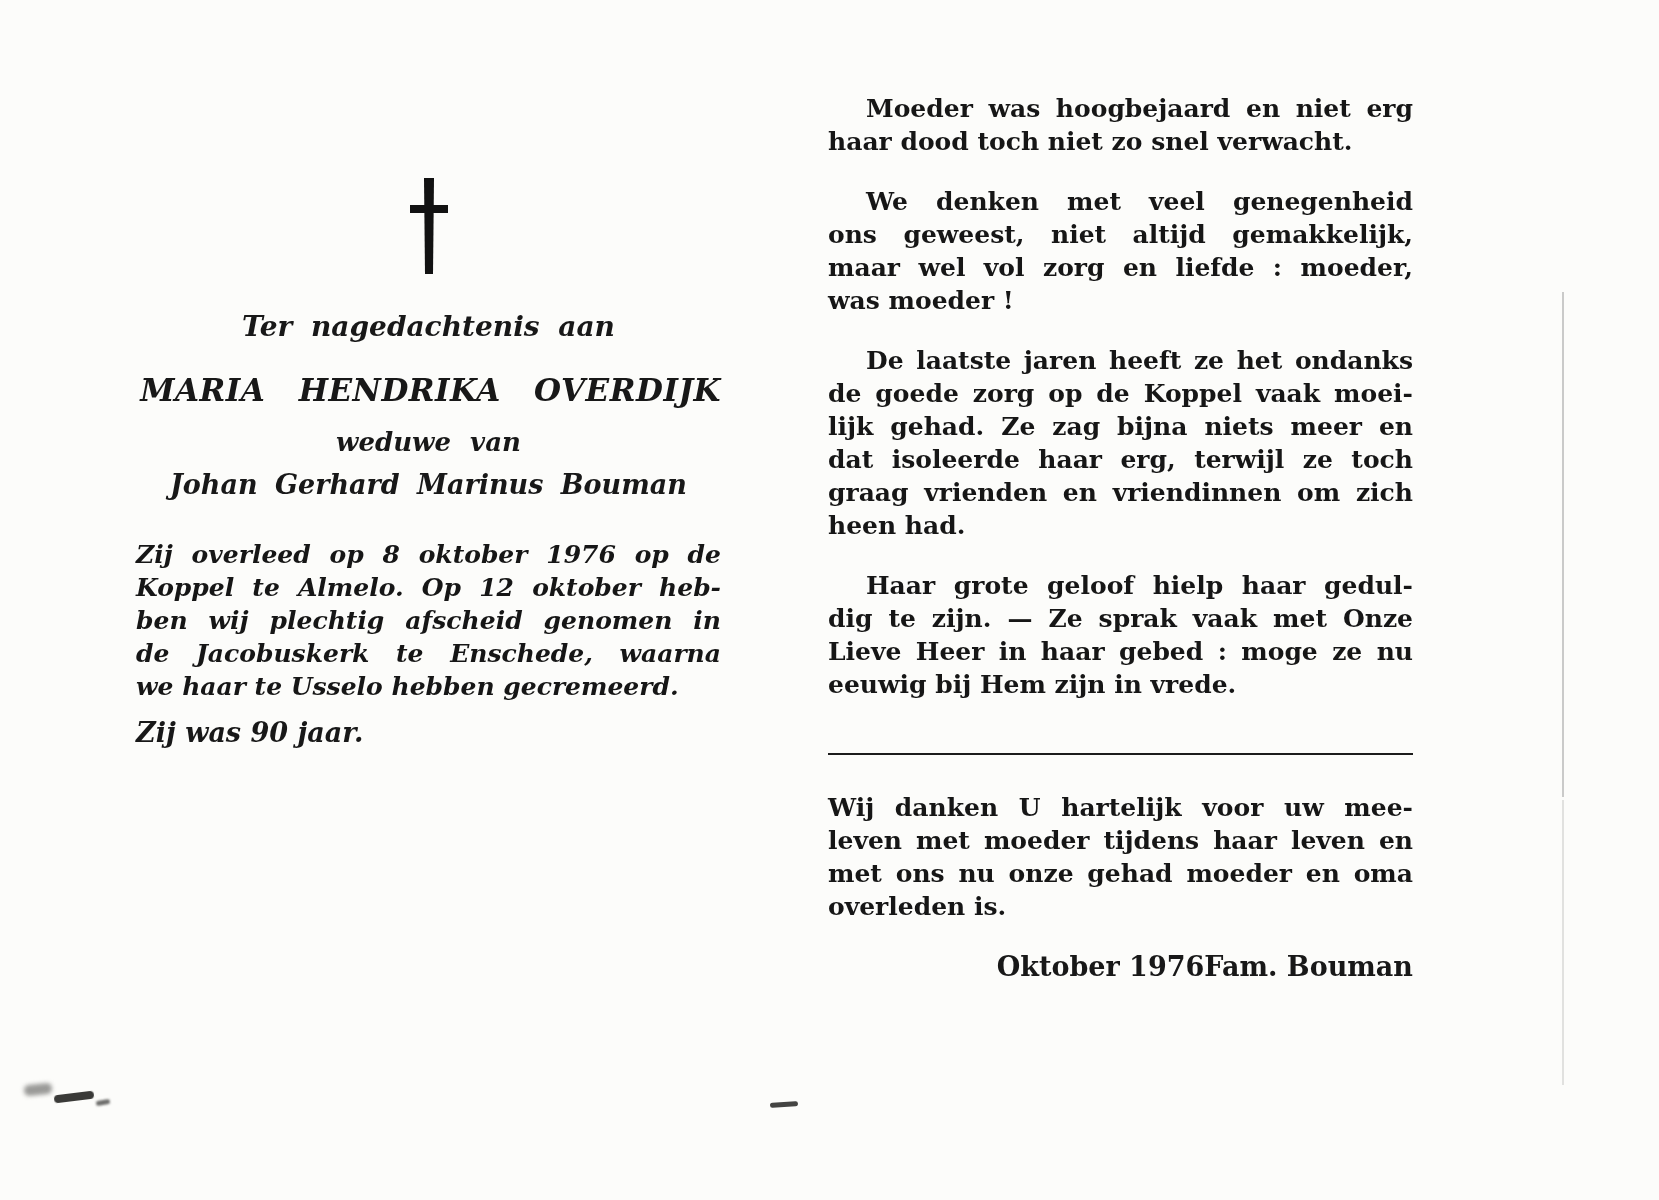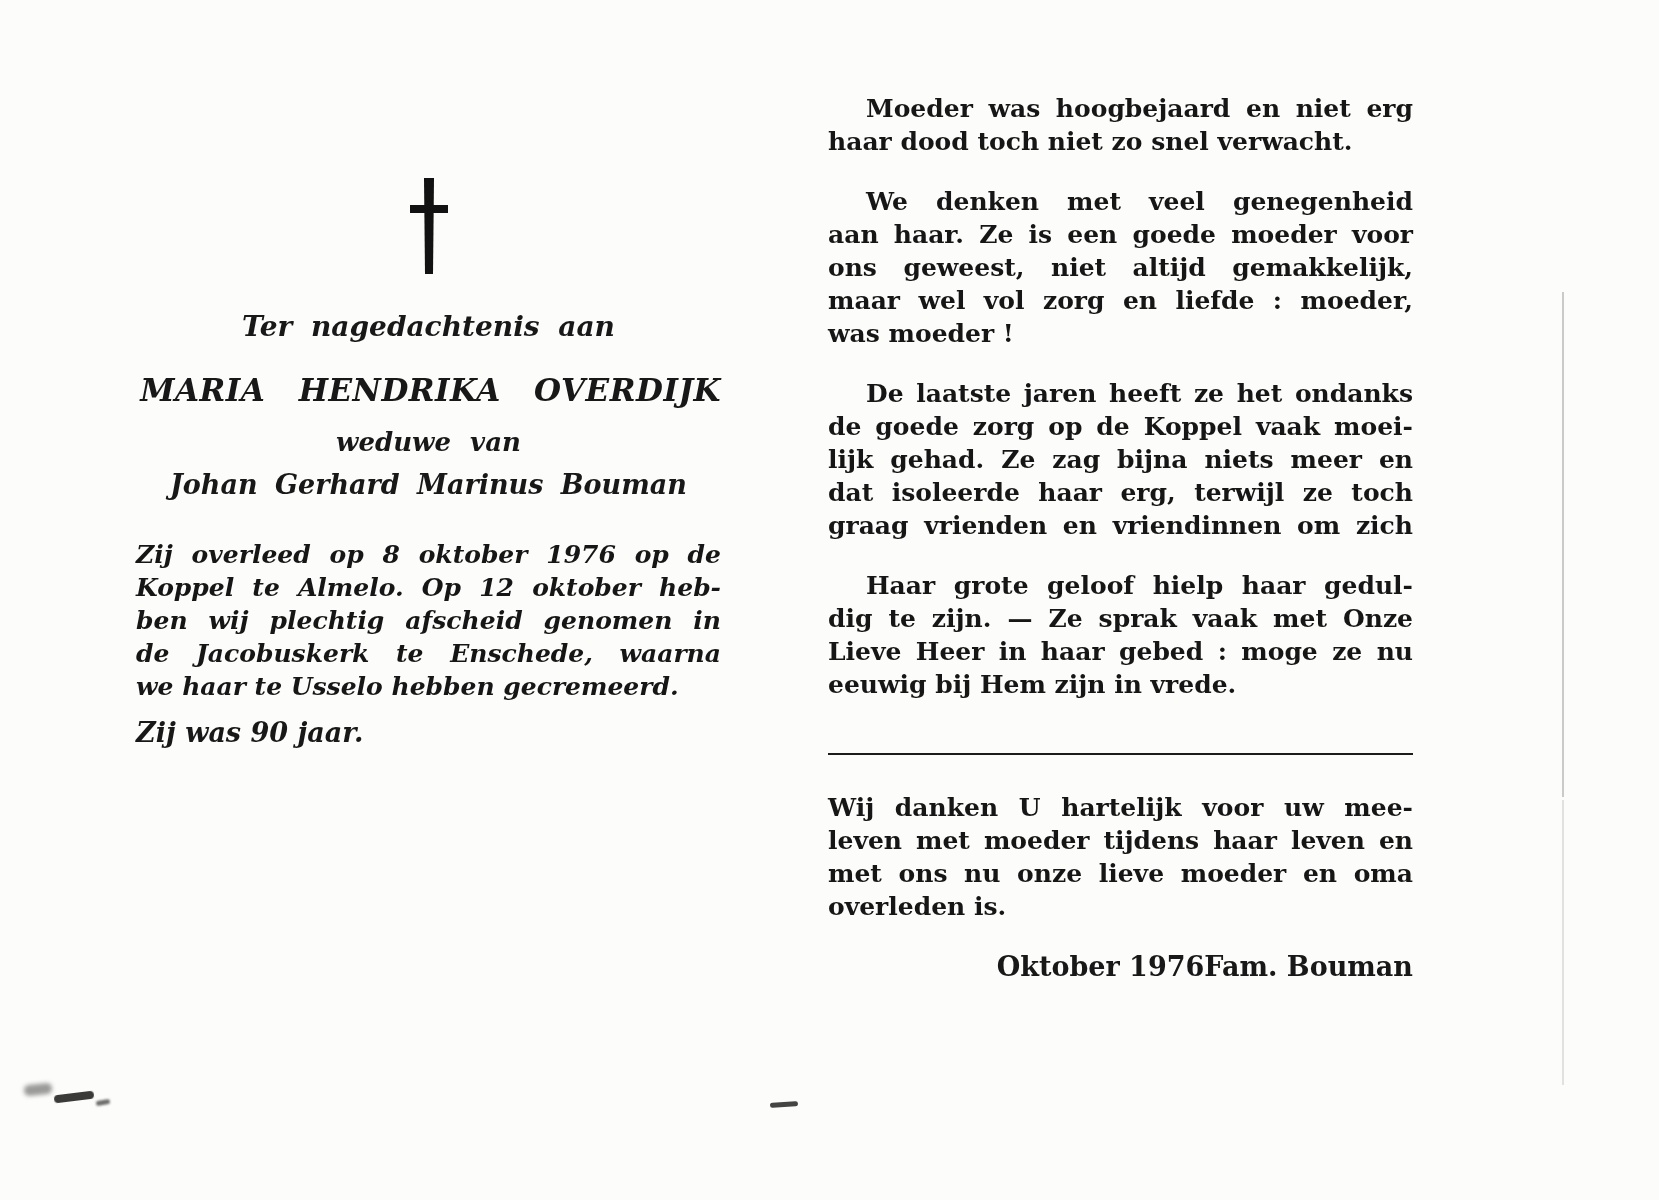--- a/index.html
+++ b/index.html
@@ -165,45 +165,45 @@
     <div class="age">Zij was 90 jaar.</div>
   </div>
 
   <div class="right-col">
     <div class="para indent">
         <div class="text-line">Moeder was hoogbejaard en niet erg</div>
         <div class="text-line last">haar dood toch niet zo snel verwacht.</div>
       </div>
     <div class="para indent">
         <div class="text-line">We denken met veel genegenheid</div>
-        <div class="text-line">aan haar. Ze is een goede moeder voor</div>
         <div class="text-line">ons geweest, niet altijd gemakkelijk,</div>
         <div class="text-line">maar wel vol zorg en liefde : moeder,</div>
         <div class="text-line last">was moeder !</div>
       </div>
     <div class="para indent">
         <div class="text-line">De laatste jaren heeft ze het ondanks</div>
         <div class="text-line">de goede zorg op de Koppel vaak moei-</div>
         <div class="text-line">lijk gehad. Ze zag bijna niets meer en</div>
         <div class="text-line">dat isoleerde haar erg, terwijl ze toch</div>
         <div class="text-line">graag vrienden en vriendinnen om zich</div>
+        <div class="text-line last">heen had.</div>
       </div>
     <div class="para indent">
         <div class="text-line">Haar grote geloof hielp haar gedul-</div>
         <div class="text-line">dig te zijn. — Ze sprak vaak met Onze</div>
         <div class="text-line">Lieve Heer in haar gebed : moge ze nu</div>
         <div class="text-line last">eeuwig bij Hem zijn in vrede.</div>
       </div>
 
     <hr class="rule">
 
     <div class="para">
         <div class="text-line">Wij danken U hartelijk voor uw mee-</div>
         <div class="text-line">leven met moeder tijdens haar leven en</div>
-        <div class="text-line">met ons nu onze lieve moeder en oma</div>
+        <div class="text-line">met ons nu onze gehad moeder en oma</div>
         <div class="text-line last">overleden is.</div>
       </div>
 
     <div class="footer-row">
       <span>Oktober 1976</span>
       <span>Fam. Bouman</span>
     </div>
   </div>
 
   <div class="artifact v-line"></div>

